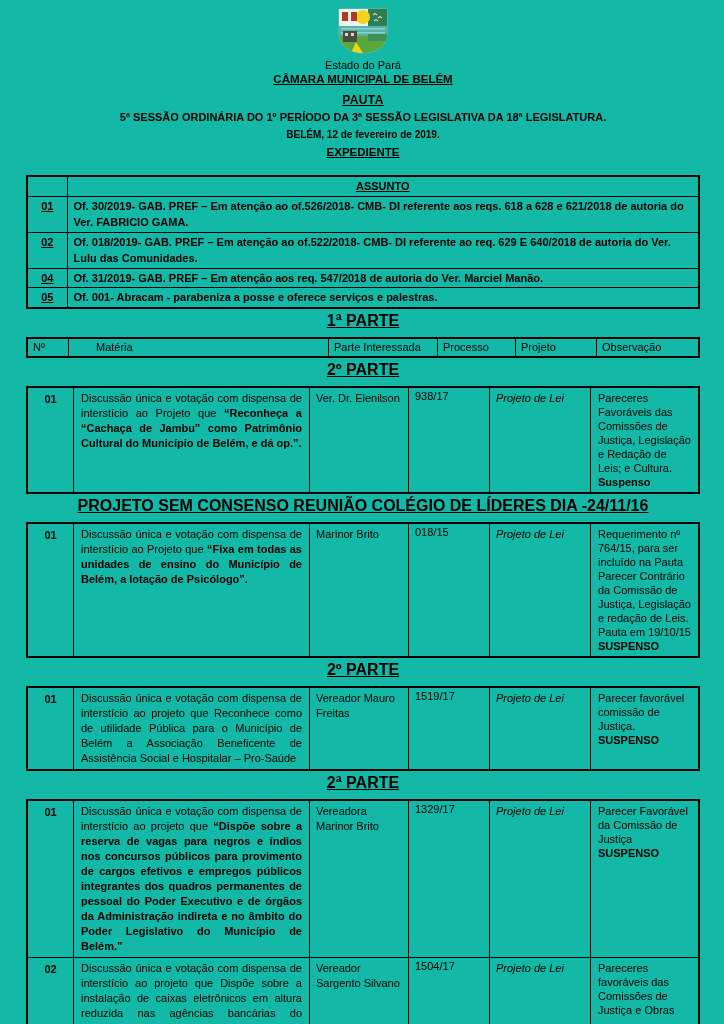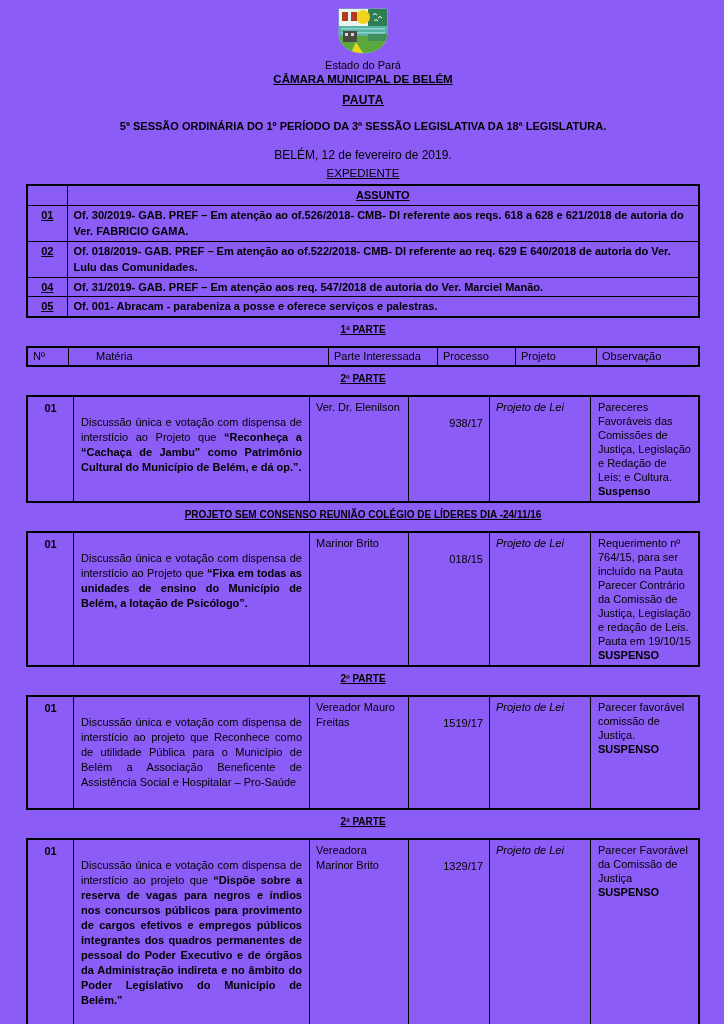--- a/index.html
+++ b/index.html
@@ -1,61 +1,61 @@
 <!DOCTYPE html>
 <html><head>
 <meta charset="utf-8">
 <style>
   html,body{margin:0;padding:0;background:#fff;}
   .page{
     position:relative;
     width:724px;height:1024px;
-    background:#8b5cf6;color:#000;
+    background:#14b8a6;color:#000;
     font-family:"Liberation Sans", sans-serif;
     box-sizing:border-box;
     padding:8px 24px 0 26px;
     overflow:hidden;
   }
   
   .hdr-block{text-align:center;}
   .crest-wrap{height:48px;margin-bottom:3px;}
   .h-line{margin:1px 0;line-height:13px;}
   .h-state{font-size:11px;}
   .h-org{font-size:11.5px;font-weight:bold;text-decoration:underline;}
   .h-title{font-size:12px;font-weight:bold;text-decoration:underline;letter-spacing:.4px;margin-top:8px;}
-  .h-session{font-size:11px;font-weight:bold;margin-top:13px;}
-  .h-date{font-size:12px;font-weight:normal;margin-top:16px;}
-  .h-exped{font-size:11.5px;font-weight:normal;text-decoration:underline;margin-top:5px;margin-bottom:4px;}
+  .h-session{font-size:11px;font-weight:bold;margin-top:4px;}
+  .h-date{font-size:10px;font-weight:bold;margin-top:4px;}
+  .h-exped{font-size:11.5px;font-weight:bold;text-decoration:underline;margin-top:5px;margin-bottom:16px;}
   
   table{border-collapse:collapse;width:100%;table-layout:fixed;}
   table{border:2px solid #000;}
   td{border:1.6px solid #000;padding:1px 6px;font-size:11px;vertical-align:top;word-wrap:break-word;}
   
   .assunto td{font-weight:bold;line-height:16.5px;margin-top:36px;}
   .assunto col.w-num{width:40px;}
   .assunto .num{text-align:center;text-decoration:underline;}
   .assunto .hdr{text-align:center;text-decoration:underline;}
   
   .part-title{
-    font-size:10px;font-weight:bold;text-decoration:underline;
+    font-size:16px;font-weight:bold;text-decoration:underline;
     text-align:center;margin:5px 0 9px;line-height:14px;
   }
   
   .cols td{line-height:15px;padding:1px 5px;}
   .cols .p1{width:30px;}
   .cols .p2{width:227px;padding-left:27px;}
   .cols .p3{width:98px;margin-left:44px;}
   .cols .p4{width:67px;margin-left:40px;}
   .cols .p5{width:70px;}
   
   .content td{line-height:15px;}
   .content .c-num{width:33px;text-align:center;font-weight:bold;padding-top:4px;}
-  .content .c-materia{width:221px;text-align:justify;padding:18px 7px;}
+  .content .c-materia{width:221px;text-align:justify;padding:3px 7px;}
   .content .c-parte{width:86px;padding-top:3px;}
-  .content .c-processo{width:68px;padding-top:19px;text-align:right;}
+  .content .c-processo{width:68px;padding-top:1px;}
   .content .c-projeto{width:88px;padding-top:3px;font-style:italic;}
   .content .c-obs{padding:3px 7px;}
   .content{margin-bottom:2px;}
   .b{font-weight:bold;}
   .obs-line{line-height:14px;}
 </style>
 </head>
 <body>
 
 <div class="page">

